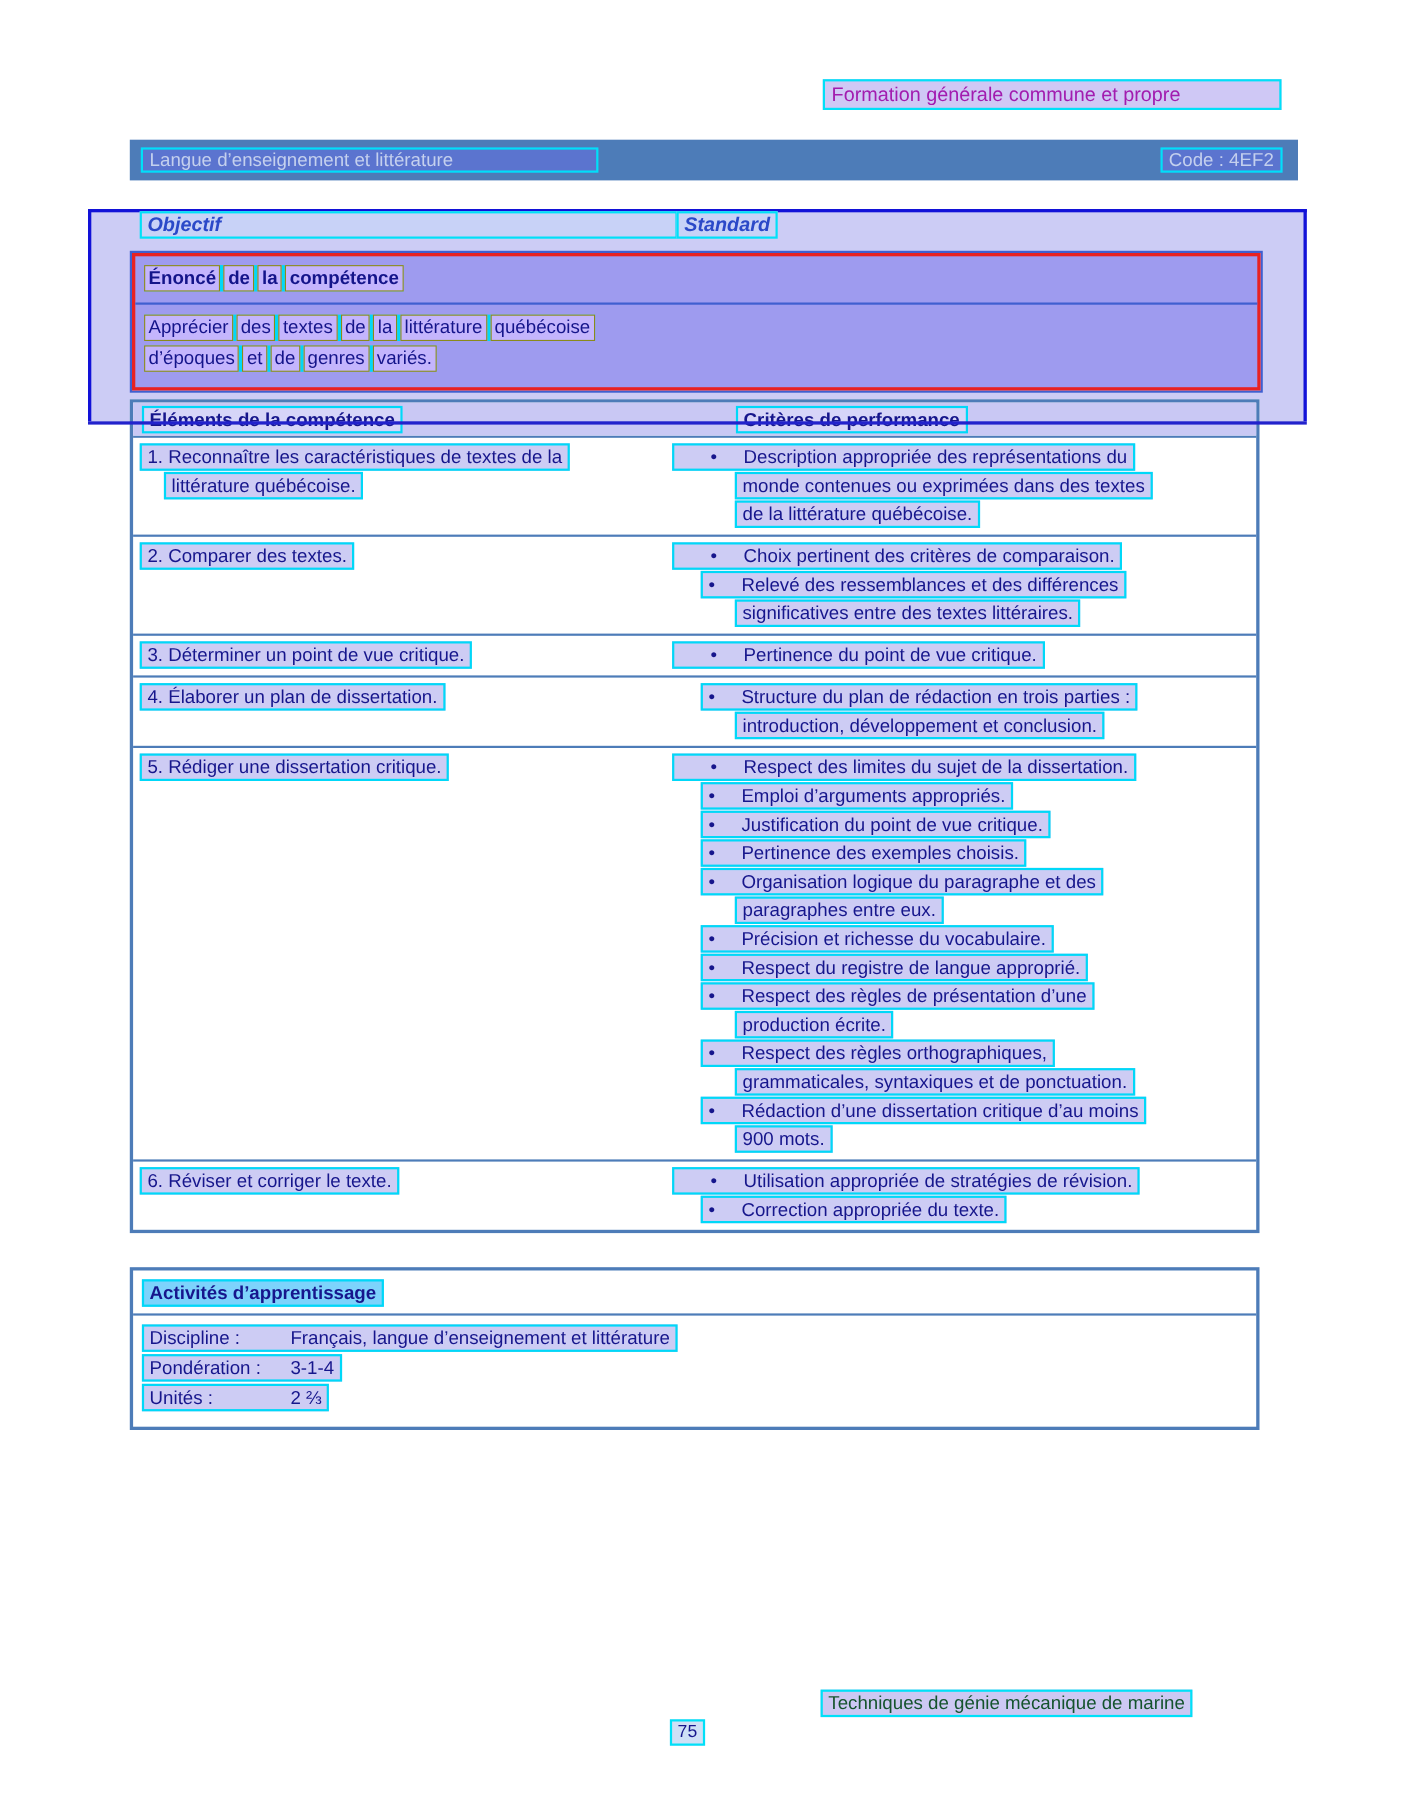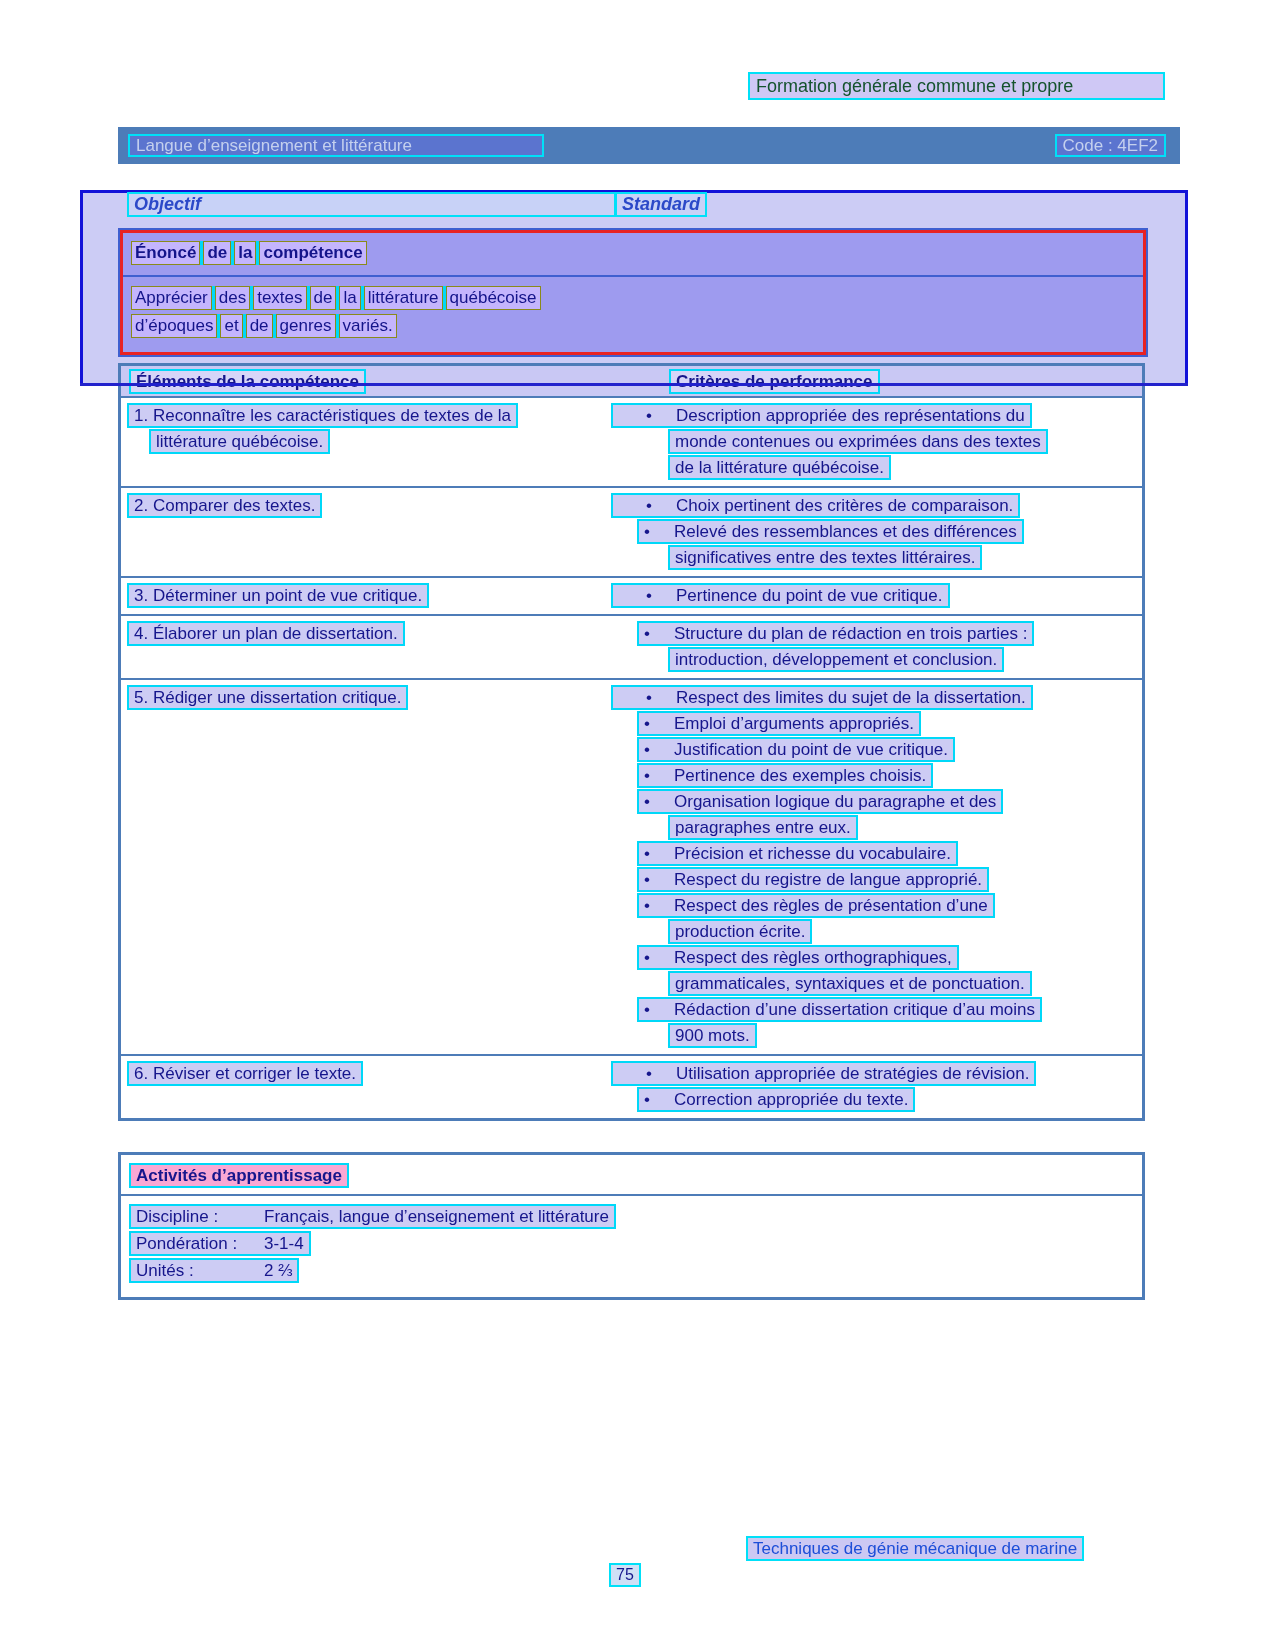--- a/index.html
+++ b/index.html
@@ -10,21 +10,21 @@
   
   .hl{
     display:inline-block;background:#cdccf4;border:2px solid #00d8f8;
     padding:0 5px;font-size:17px;line-height:21px;color:#16168c;white-space:nowrap;
     vertical-align:top;
   }
   .ln{height:26px;}
   
   .top-label-box{
     position:absolute;left:748px;top:72px;width:401px;
-    background:#cfc8f5;border:2px solid #00e0f8;color:#14532d;
+    background:#cfc8f5;border:2px solid #00e0f8;color:#a21caf;
     font-size:18px;line-height:22px;padding:1px 6px;white-space:nowrap;
   }
   
   .header-bar{position:absolute;left:118px;top:127px;width:1062px;height:37px;background:#4d7cb8;}
   .hl-bar{
     position:absolute;top:7px;display:inline-block;background:#5b74cf;border:2px solid #00e0f8;
     color:#c4d0ee;font-size:17px;line-height:19px;padding:0 6px;white-space:nowrap;
   }
   .bar-title{left:10px;width:400px;}
   .bar-code{right:14px;}
@@ -65,29 +65,29 @@
   .cell-right{flex:1;}
   .l-cont .hl{margin-left:22px;}
   .b-first .bullet,.b-next .bullet{display:inline-block;width:10px;color:#16168c;}
   .b-first .bullet{margin-left:28px;margin-right:20px;}
   .b-next .hl{margin-left:26px;}
   .b-next .bullet{margin-right:20px;}
   .b-cont .hl{margin-left:57px;}
   
   .activites{position:absolute;left:118px;top:1152px;width:1021px;border:3px solid #4d7cb8;background:#ffffff;z-index:4;}
   .act-title{padding:8px 0 6px 8px;}
-  .act-title .hl{font-weight:bold;background:#f9a8d4;}
+  .act-title .hl{font-weight:bold;background:#7dd3fc;}
   .act-divider{border-top:2px solid #4d7cb8;}
   .act-body{padding:8px 0 12px 8px;}
   .act-line{height:27px;}
   .act-label{display:inline-block;width:128px;}
   
   .footer-program{
     position:absolute;left:746px;top:1536px;background:#ccc8f3;border:2px solid #00e0f8;
-    color:#1d4ed8;font-size:17px;line-height:21px;padding:0 5px;white-space:nowrap;
+    color:#14532d;font-size:17px;line-height:21px;padding:0 5px;white-space:nowrap;
   }
   .page-num{
     position:absolute;left:609px;top:1563px;background:#cfe0f6;border:2px solid #00e0f8;
     color:#16168c;font-size:16px;line-height:20px;padding:0 5px;
   }
 </style>
 </head>
 <body>
 
 <div id="canvas">

